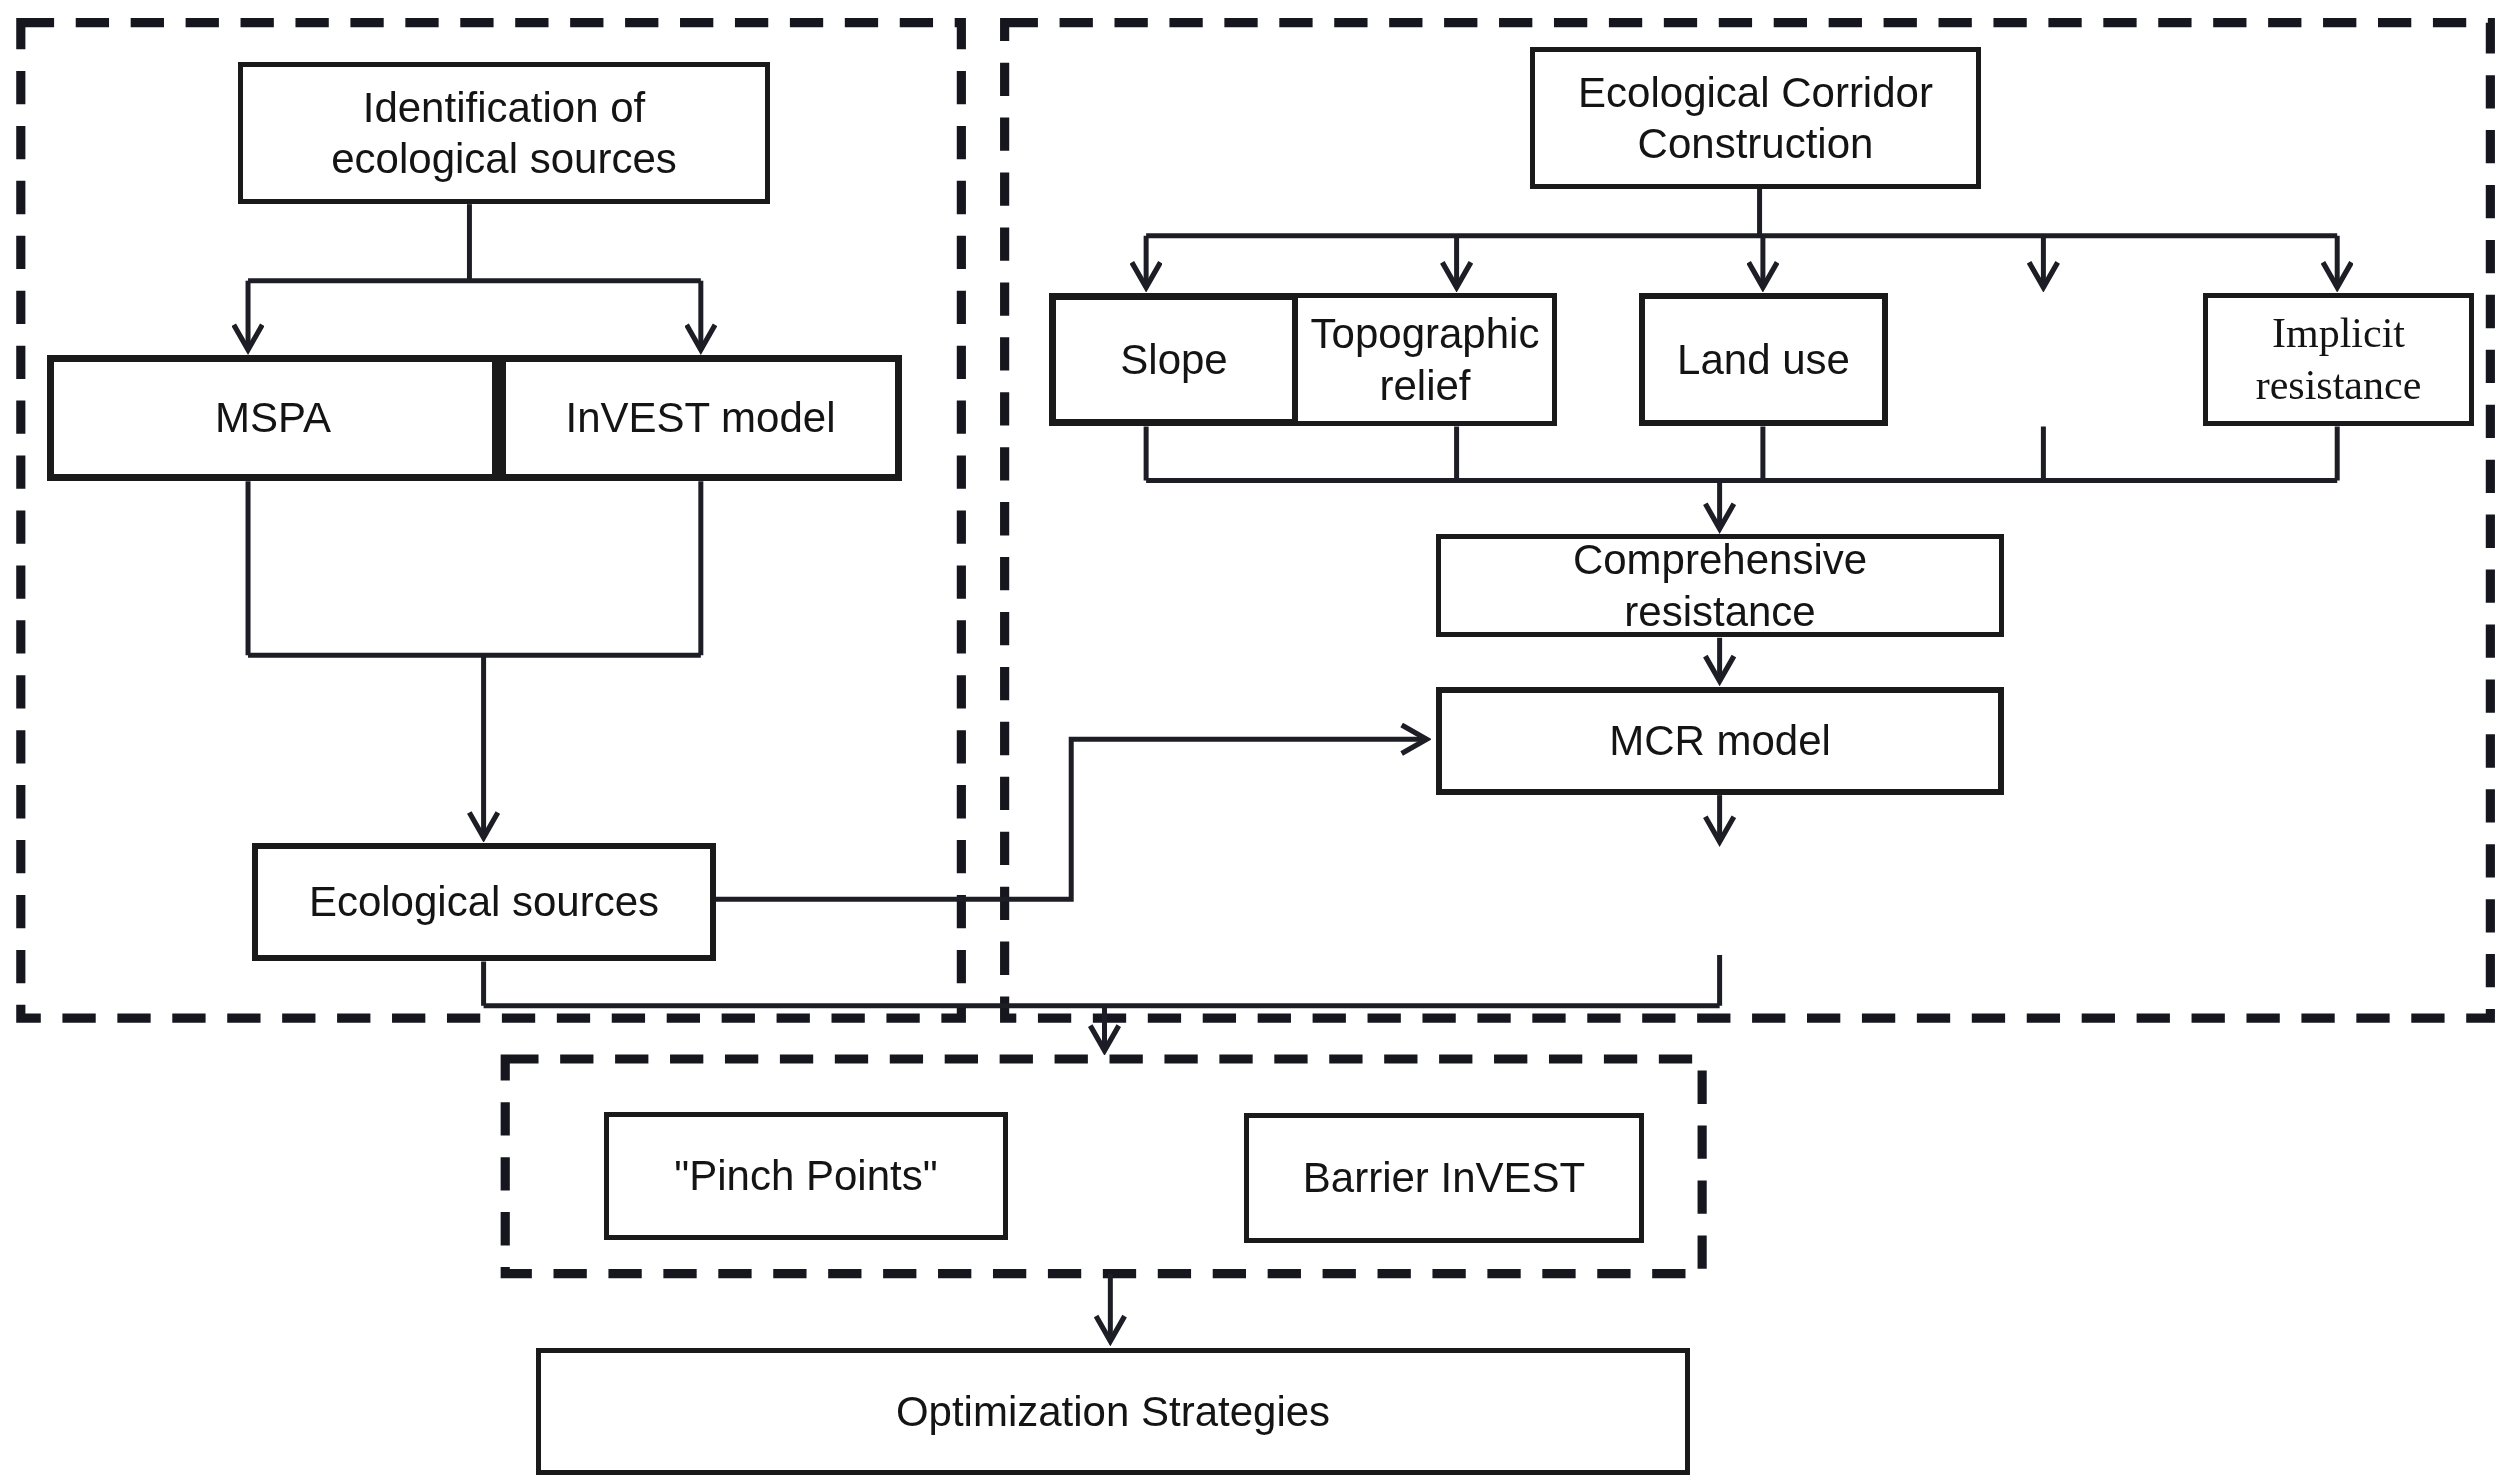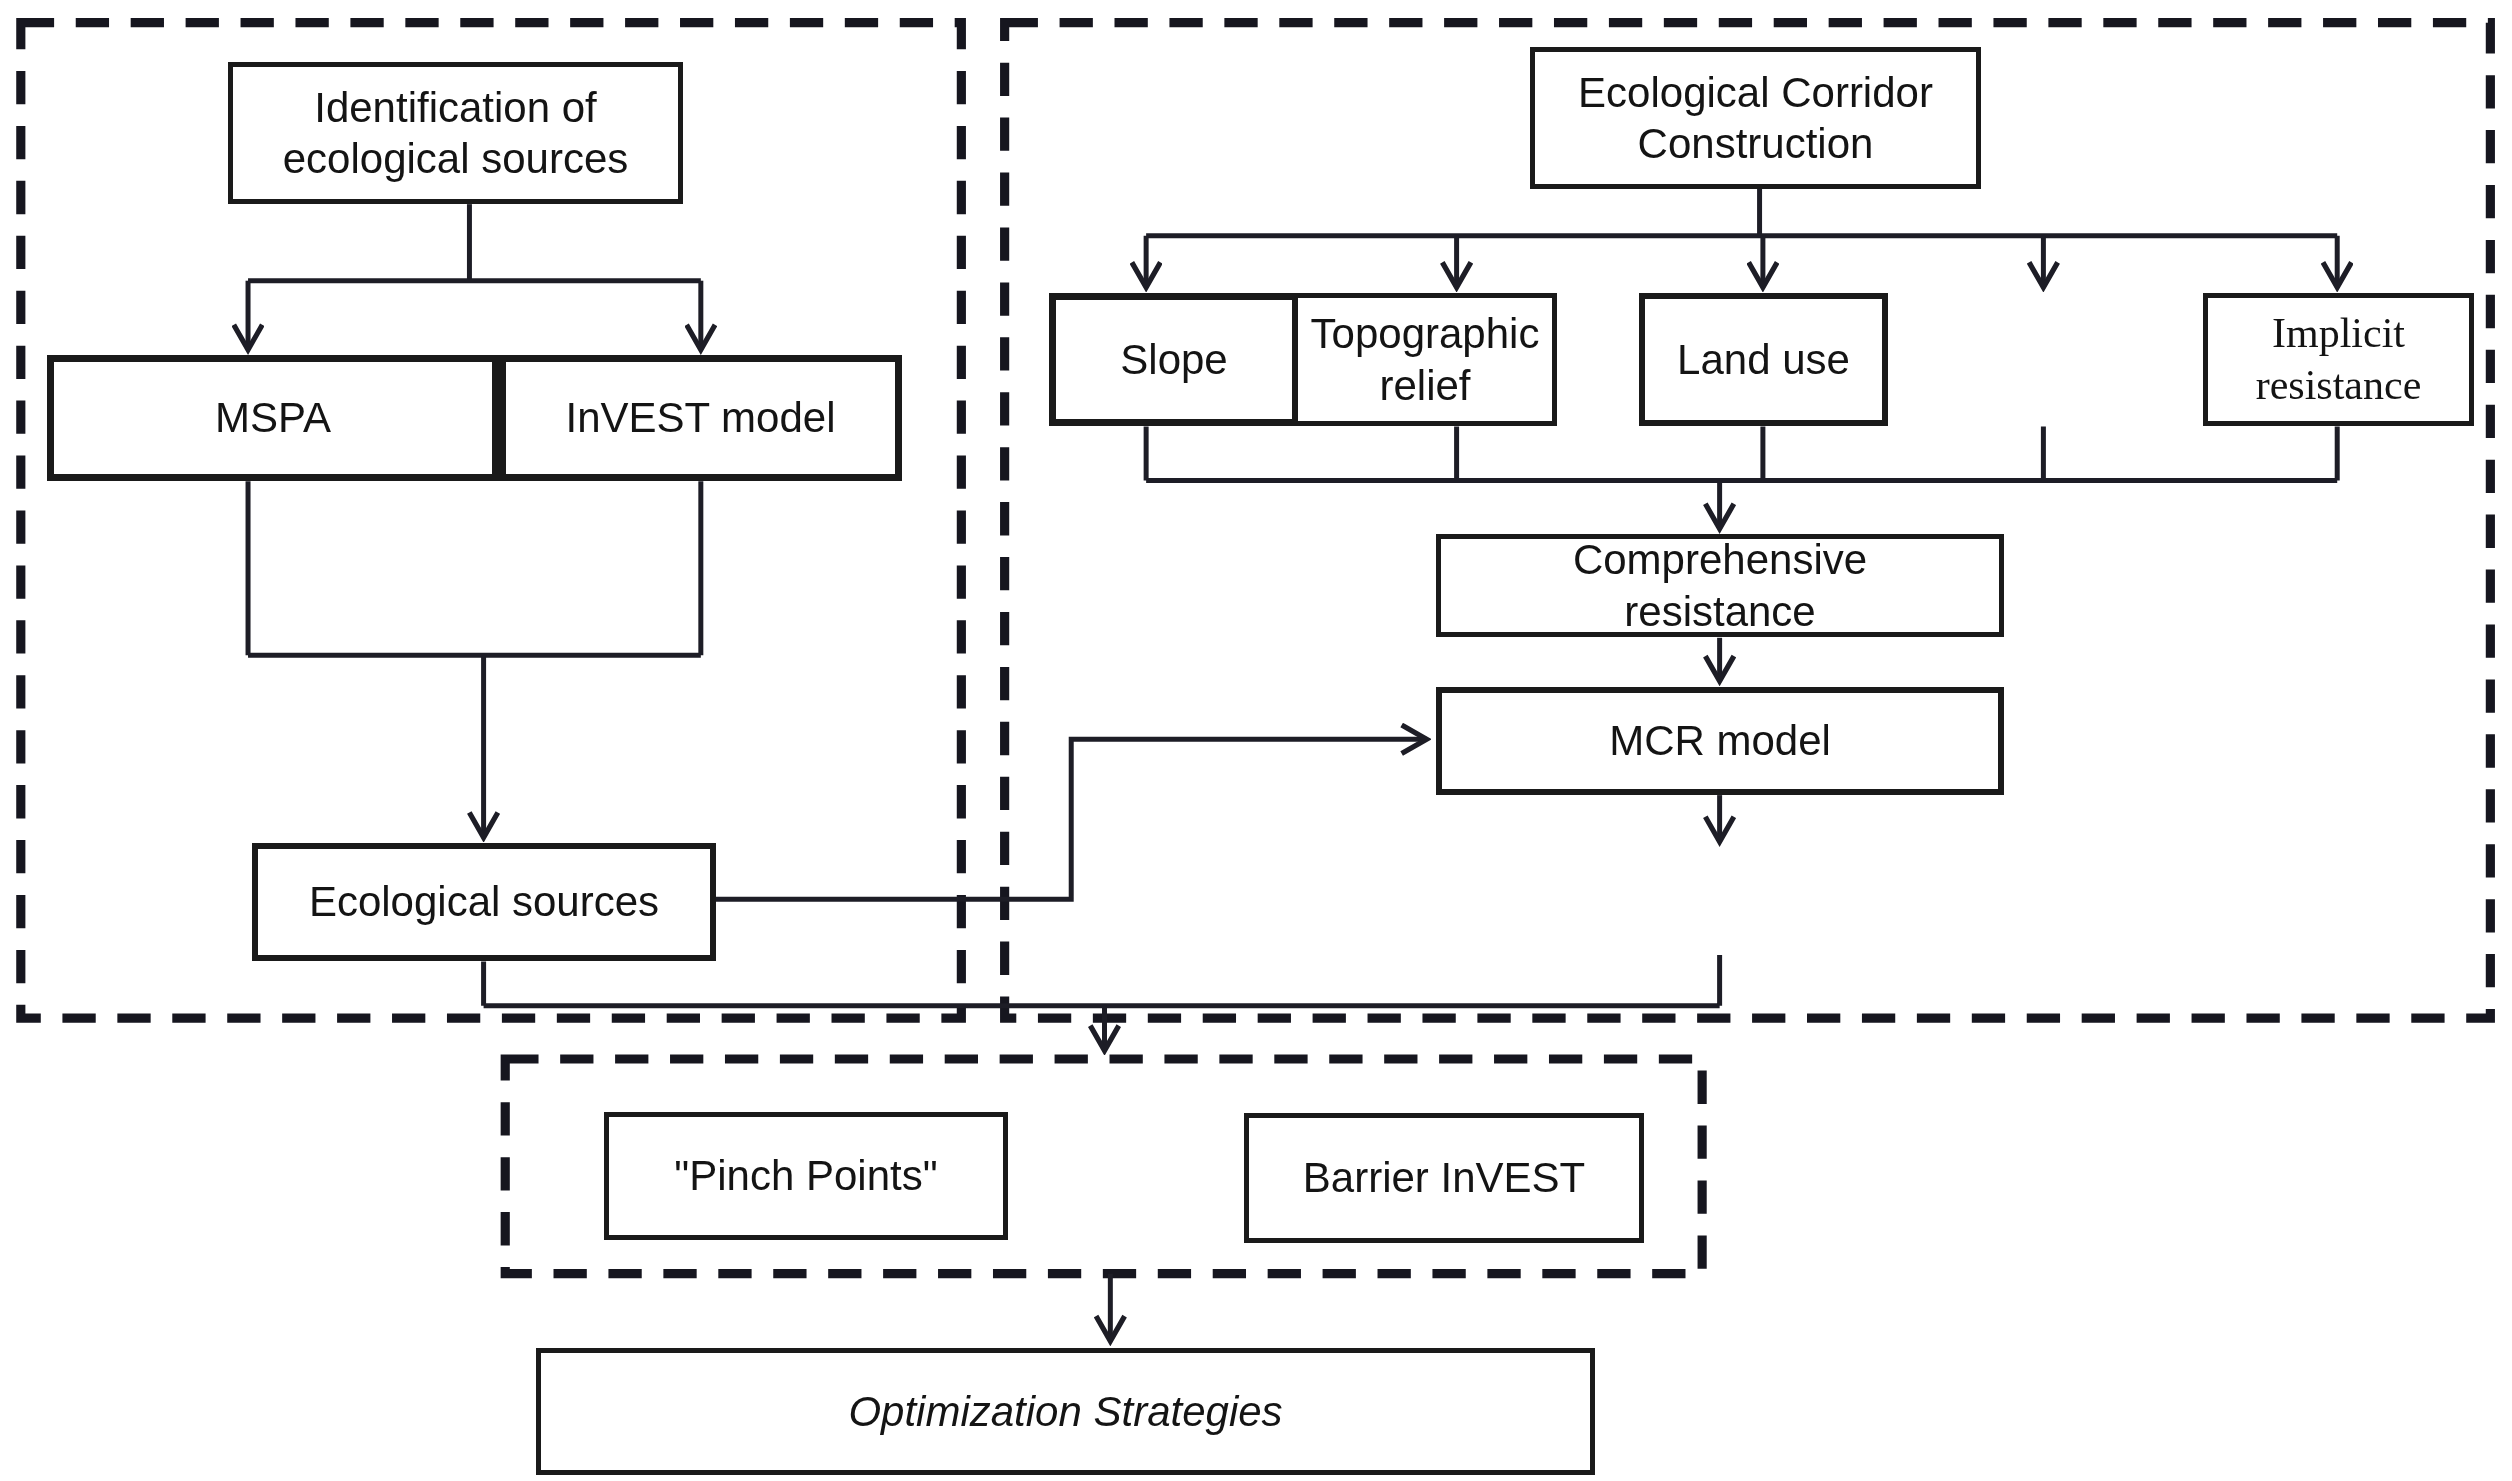--- a/index.html
+++ b/index.html
@@ -90,21 +90,21 @@
 
     <path class="edge" d="M2066 766 V818" marker-end="url(#ah)"></path>
     <path class="edge" d="M2066 955 V1011" marker-end="url(#ah)"></path>
 
     <path class="edge" d="M581 1155 V1208 M2066 1147 V1208 M581 1208 H2066"></path>
     <path class="edge" d="M1327 1208 V1262" marker-end="url(#ah)"></path>
 
     <path class="edge" d="M1334 1530 V1611" marker-end="url(#ah)"></path>
   </svg>
 
-  <div class="node" style="left:228px; top:62px; width:455px; height:142px; border-width:5px;">Identification of
+  <div class="node" style="left:238px; top:62px; width:532px; height:142px; border-width:5px;">Identification of
 ecological sources</div>
 
   <div class="node" style="left:47px; top:355px; width:452px; height:126px; border-width:7.5px;">MSPA</div>
 
   <div class="node" style="left:499px; top:355px; width:403px; height:126px; border-width:7.5px;">InVEST model</div>
 
   <div class="node" style="left:252px; top:843px; width:464px; height:118px; border-width:6.7px;">Ecological sources</div>
 
   <div class="node" style="left:1530px; top:47px; width:451px; height:142px; border-width:5px;">Ecological Corridor
 Construction</div>
@@ -123,16 +123,16 @@
   <div class="node" style="left:1436px; top:534px; width:568px; height:103px; border-width:5.8px;">Comprehensive
 resistance</div>
 
   <div class="node" style="left:1436px; top:687px; width:568px; height:108px; border-width:6.7px;">MCR model</div>
 
 
   <div class="node" style="left:604px; top:1112px; width:404px; height:128px; border-width:5.8px;">"Pinch Points"</div>
 
   <div class="node" style="left:1244px; top:1113px; width:400px; height:130px; border-width:5.8px;">Barrier InVEST</div>
 
-  <div class="node" style="left:536px; top:1348px; width:1059px; height:127px; border-width:5.8px;font-style:italic;">Optimization Strategies</div>
+  <div class="node" style="left:536px; top:1348px; width:1154px; height:127px; border-width:5.8px;">Optimization Strategies</div>
 
 </div>
 
 
 </body></html>

